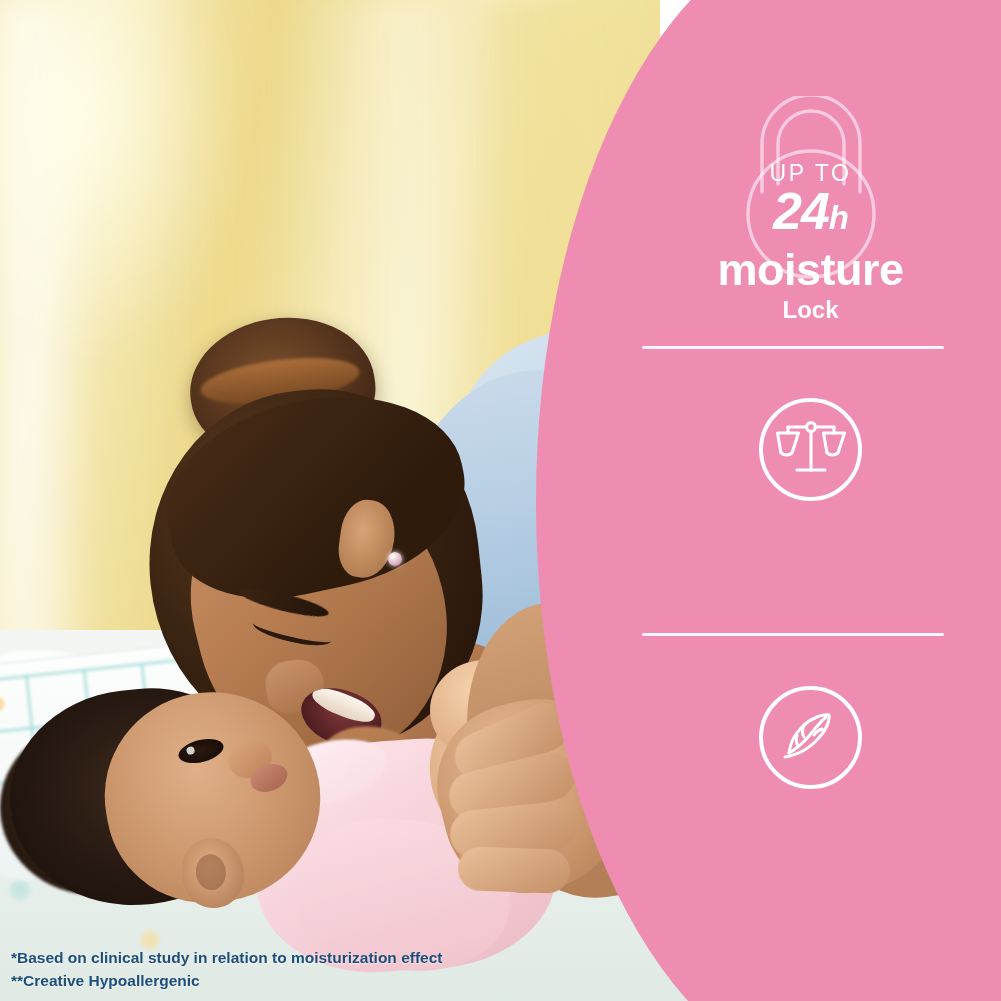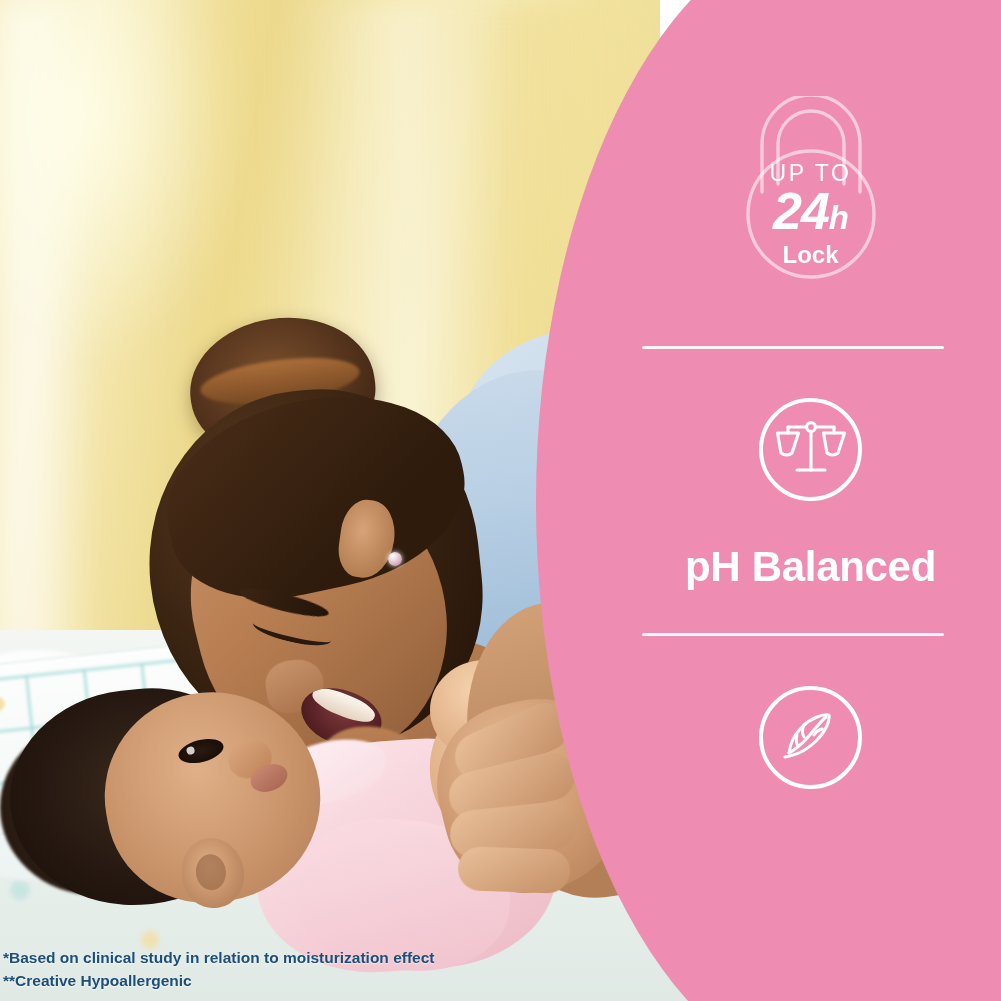--- a/index.html
+++ b/index.html
@@ -357,21 +357,21 @@
   .feat-label{
     font-size:42px; font-weight:700; color:#fff; line-height:1; margin-top:45px;
     letter-spacing:-.3px;
   }
   .ph-block{ top:398px; }
   .hypo-block{ top:686px; }
   .hypo-block .feat-label{ font-size:42px; }
 
   
   .footnotes{
-    position:absolute; left:3px; bottom:8px;
+    position:absolute; left:11px; bottom:8px;
     color:#1d4e79; font-size:15.5px; line-height:1.52; font-weight:600;
     text-shadow:0 1px 2px rgba(255,255,255,.65);
   }
   .footnotes div{ white-space:nowrap; }
 </style>
 </head>
 <body>
 
 <div id="stage">
 
@@ -433,20 +433,21 @@
       <div class="lock-wrap">
         <svg width="190" height="185" viewBox="0 0 190 185" fill="none" aria-hidden="true">
           <path d="M62 88 V48 a33 33 0 0 1 66 0 V88" stroke="rgba(255,255,255,0.55)" stroke-width="3.4" fill="none" stroke-linecap="round"></path>
           <path d="M46 96 V48 a49 49 0 0 1 98 0 V96" stroke="rgba(255,255,255,0.55)" stroke-width="3.4" fill="none" stroke-linecap="round"></path>
           <circle cx="95" cy="118" r="63" stroke="rgba(255,255,255,0.55)" stroke-width="3.4" fill="none"></circle>
         </svg>
       </div>
       <div class="lock-text">
         <div class="upto">UP TO</div>
         <div class="h24"><span>24</span><span class="unit">h</span></div>
+        <div class="moisture">moisture</div>
         <div class="lock-word">Lock</div>
       </div>
     </div>
 
     <div class="divider" id="div1"></div>
 
     <div class="feature ph-block">
       <div class="circle-icon">
         <svg width="74" height="74" viewBox="0 0 74 74" fill="none" aria-hidden="true">
           <g stroke="#fff" stroke-width="3.1" stroke-linecap="round" stroke-linejoin="round" fill="none">
@@ -455,21 +456,20 @@
             <line x1="14" y1="14" x2="32.6" y2="14"></line>
             <line x1="41.4" y1="14" x2="60" y2="14"></line>
             <line x1="14" y1="14" x2="14" y2="20"></line>
             <line x1="60" y1="14" x2="60" y2="20"></line>
             <path d="M3.5 20 H24.5 L18 40 a9 9 0 0 1 -11 0 Z"></path>
             <path d="M49.5 20 H70.5 L64 40 a9 9 0 0 1 -11 0 Z"></path>
             <line x1="23" y1="57" x2="51" y2="57"></line>
           </g>
         </svg>
       </div>
-      <div class="feat-label">pH Balanced</div>
     </div>
 
     <div class="divider" id="div2"></div>
 
     <div class="feature hypo-block">
       <div class="circle-icon">
         <svg width="70" height="70" viewBox="0 0 70 70" fill="none" aria-hidden="true">
           <g stroke="#fff" stroke-width="3" stroke-linecap="round" stroke-linejoin="round" fill="none">
             <path d="M9 54 C22 52 32 46 40 38 C50 28 54 18 53 12 C46 11 35 15 26 24 C18 32 14 41 13 50"></path>
             <path d="M13 50 C20 46 27 40 33 33 C39 26 44 19 50 14"></path>

